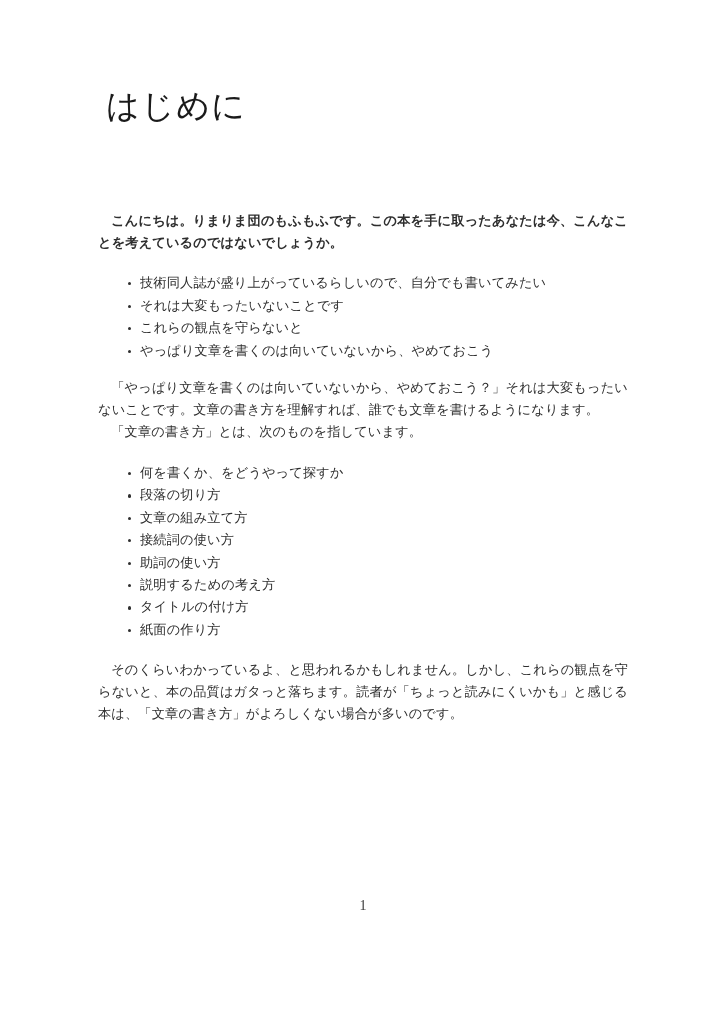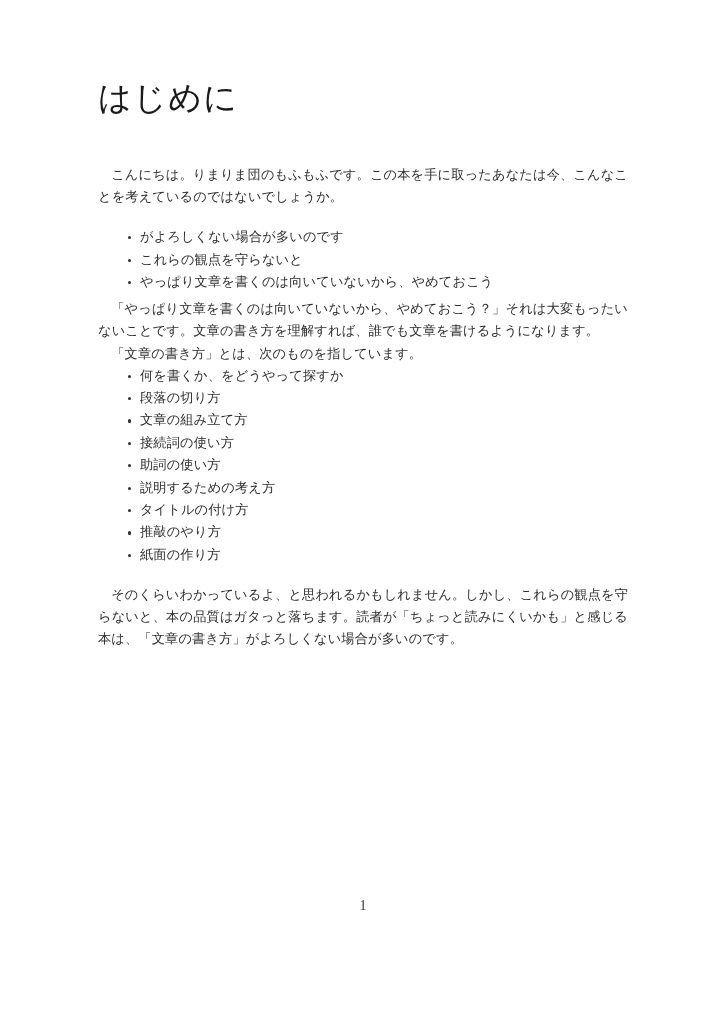--- a/index.html
+++ b/index.html
@@ -30,49 +30,49 @@
   }
 
   
   .chapter-title {
     font-family: "DejaVu Sans", "Liberation Sans", sans-serif;
     font-size: 33px;
     font-weight: 500;
     line-height: 1.1;
     letter-spacing: 0.04em;
     color: #1a1a1a;
-    margin: 0;
+    margin: 8px;
     padding-top: 80px;
   }
 
   
   .para {
     font-size: 13.2px;
     line-height: 22px;
     text-align: justify;
     text-justify: inter-character;
     margin: 0;
     letter-spacing: 0.012em;
     color: #2e2e2e;
   }
   .para.indent {
     text-indent: 1em;
   }
-  .para-block-1 { margin-top: 48px; }
-  .para-block-2 { margin-top: 5px; font-family: Liberation Mono, monospace; }
+  .para-block-1 { margin-top: 86px; font-weight: bold; }
+  .para-block-2 { margin-top: 15px; }
   .para-block-3 { margin-top: 18px; }
 
   
   .bullet-list {
     list-style: none;
     margin: 0;
     padding: 0;
   }
   .list-block-1 { margin-top: 18px; }
-  .list-block-2 { }
+  .list-block-2 { margin-top: 19px; }
 
   .bullet-list li {
     position: relative;
     font-size: 13.2px;
     line-height: 22.4px;
     padding-left: 42px;
     color: #2e2e2e;
     letter-spacing: 0.012em;
   }
   .bullet-list li::before {
@@ -102,38 +102,38 @@
 <body>
 
 <div class="page">
   <div class="content">
 
     <h1 class="chapter-title">はじめに</h1>
 
     <p class="para indent para-block-1">こんにちは。りまりま団のもふもふです。この本を手に取ったあなたは今、こんなことを考えているのではないでしょうか。</p>
 
     <ul class="bullet-list list-block-1">
-      <li><span>がよろしくない場合が多いのです</span></li>
+      <li><span>技術同人誌が盛り上がっているらしいので、自分でも書いてみたい</span></li>
+      <li><span>それは大変もったいないことです</span></li>
       <li><span>これらの観点を守らないと</span></li>
       <li><span>やっぱり文章を書くのは向いていないから、やめておこう</span></li>
     </ul>
 
     <p class="para indent para-block-2">「やっぱり文章を書くのは向いていないから、やめておこう？」それは大変もったいないことです。文章の書き方を理解すれば、誰でも文章を書けるようになります。</p>
 
     <p class="para indent">「文章の書き方」とは、次のものを指しています。</p>
 
     <ul class="bullet-list list-block-2">
       <li><span>何を書くか、をどうやって探すか</span></li>
       <li><span>段落の切り方</span></li>
       <li><span>文章の組み立て方</span></li>
       <li><span>接続詞の使い方</span></li>
       <li><span>助詞の使い方</span></li>
       <li><span>説明するための考え方</span></li>
       <li><span>タイトルの付け方</span></li>
-      <li><span>推敲のやり方</span></li>
       <li><span>紙面の作り方</span></li>
     </ul>
 
     <p class="para indent para-block-3">そのくらいわかっているよ、と思われるかもしれません。しかし、これらの観点を守らないと、本の品質はガタっと落ちます。読者が「ちょっと読みにくいかも」と感じる本は、「文章の書き方」がよろしくない場合が多いのです。</p>
 
 
   </div>
 
   <div class="folio">1</div>
 </div>

